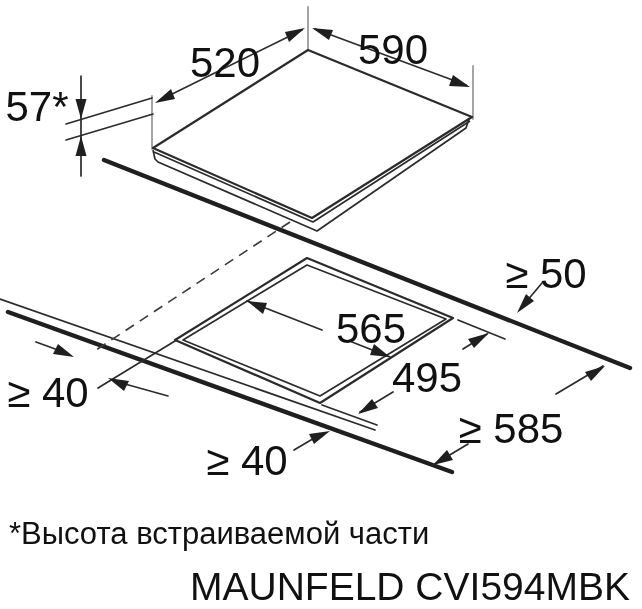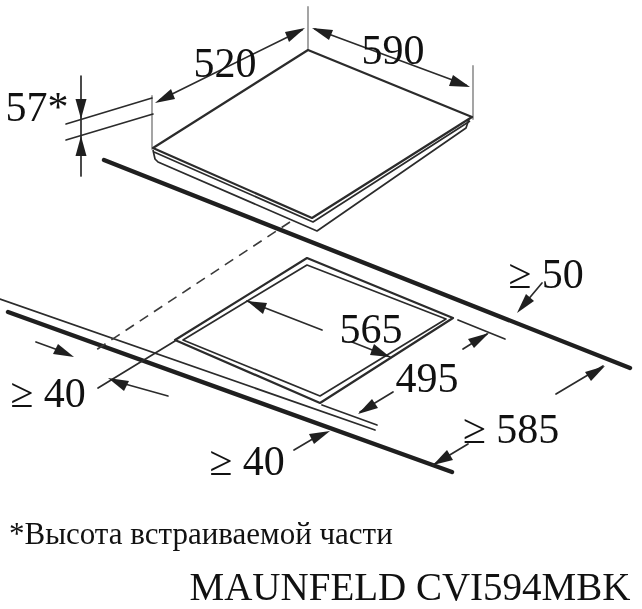--- a/index.html
+++ b/index.html
@@ -1,18 +1,18 @@
 <!DOCTYPE html>
 <html><head>
 <meta charset="utf-8">
 <style>
   html,body{margin:0;padding:0;background:#e8e8e8;}
   .page{
     width:642px;height:609px;background:#ffffff;position:relative;overflow:hidden;
-    font-family:Liberation Serif, serif;
+    font-family:Liberation Sans, sans-serif;
   }
   svg{display:block;}
   .ln{stroke:#2b2b2b;stroke-width:1.7;fill:none;stroke-linecap:round;}
   .thick{stroke:#1f1f1f;stroke-width:4.4;fill:none;stroke-linecap:round;}
   .draw{stroke:#2b2b2b;stroke-width:2.2;fill:none;stroke-linejoin:round;}
   .draw-thin{stroke:#2b2b2b;stroke-width:1.7;fill:none;stroke-linejoin:round;}
   .witness{stroke:#9b9b9b;stroke-width:1.8;fill:none;stroke-linecap:round;}
   .dashed{stroke:#3a3a3a;stroke-width:1.6;fill:none;stroke-dasharray:10 7;}
   .arr{fill:#1f1f1f;stroke:none;}
   .dim-label{font-size:42px;fill:#111;text-anchor:middle;}

